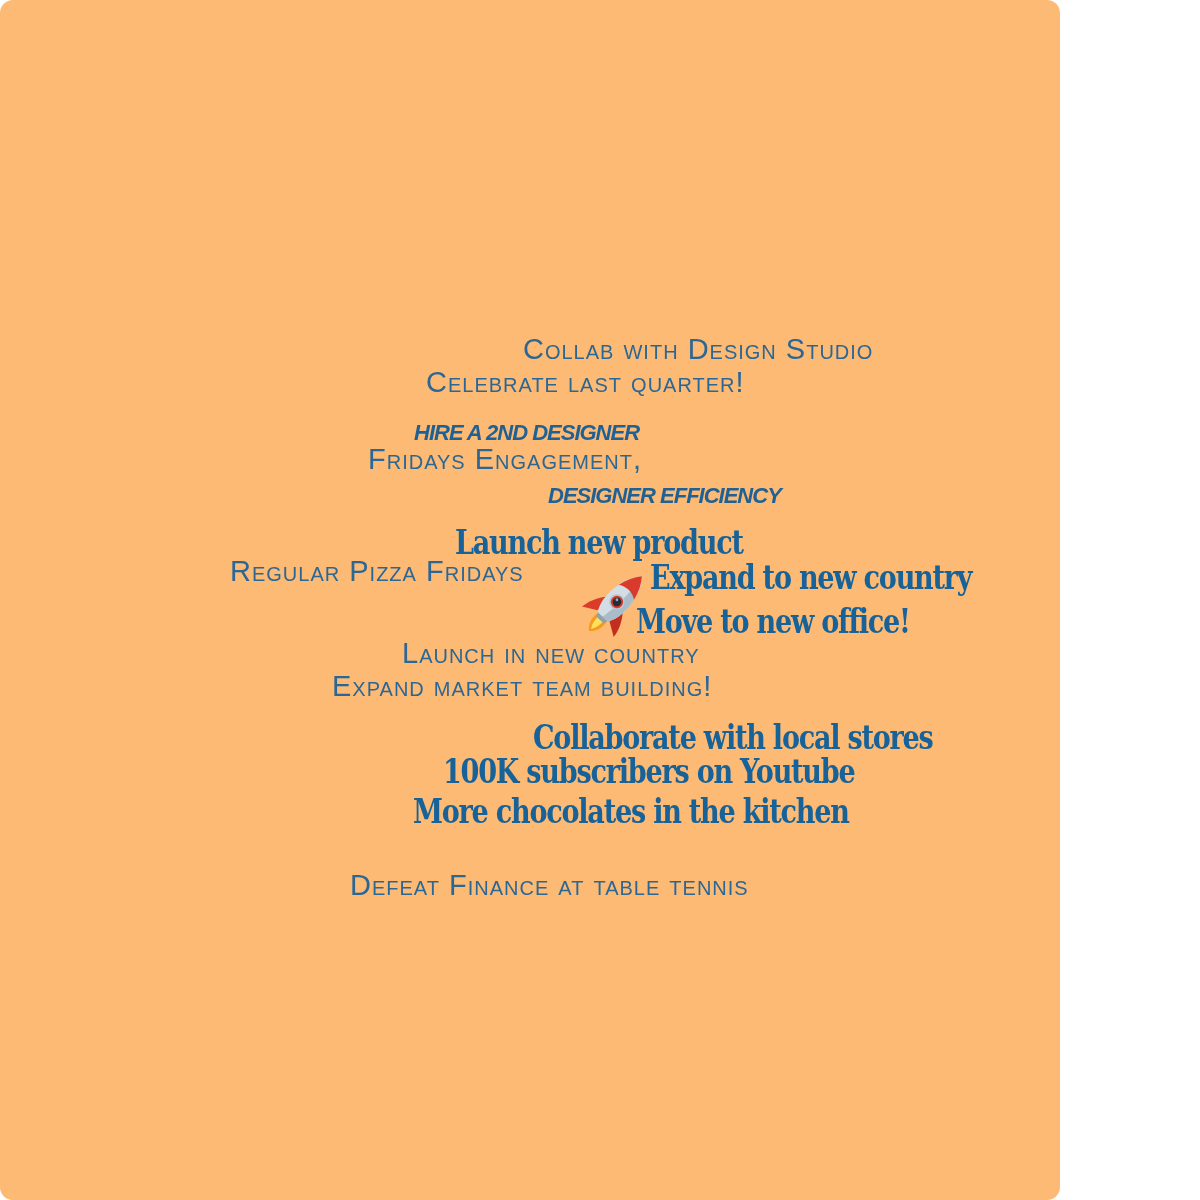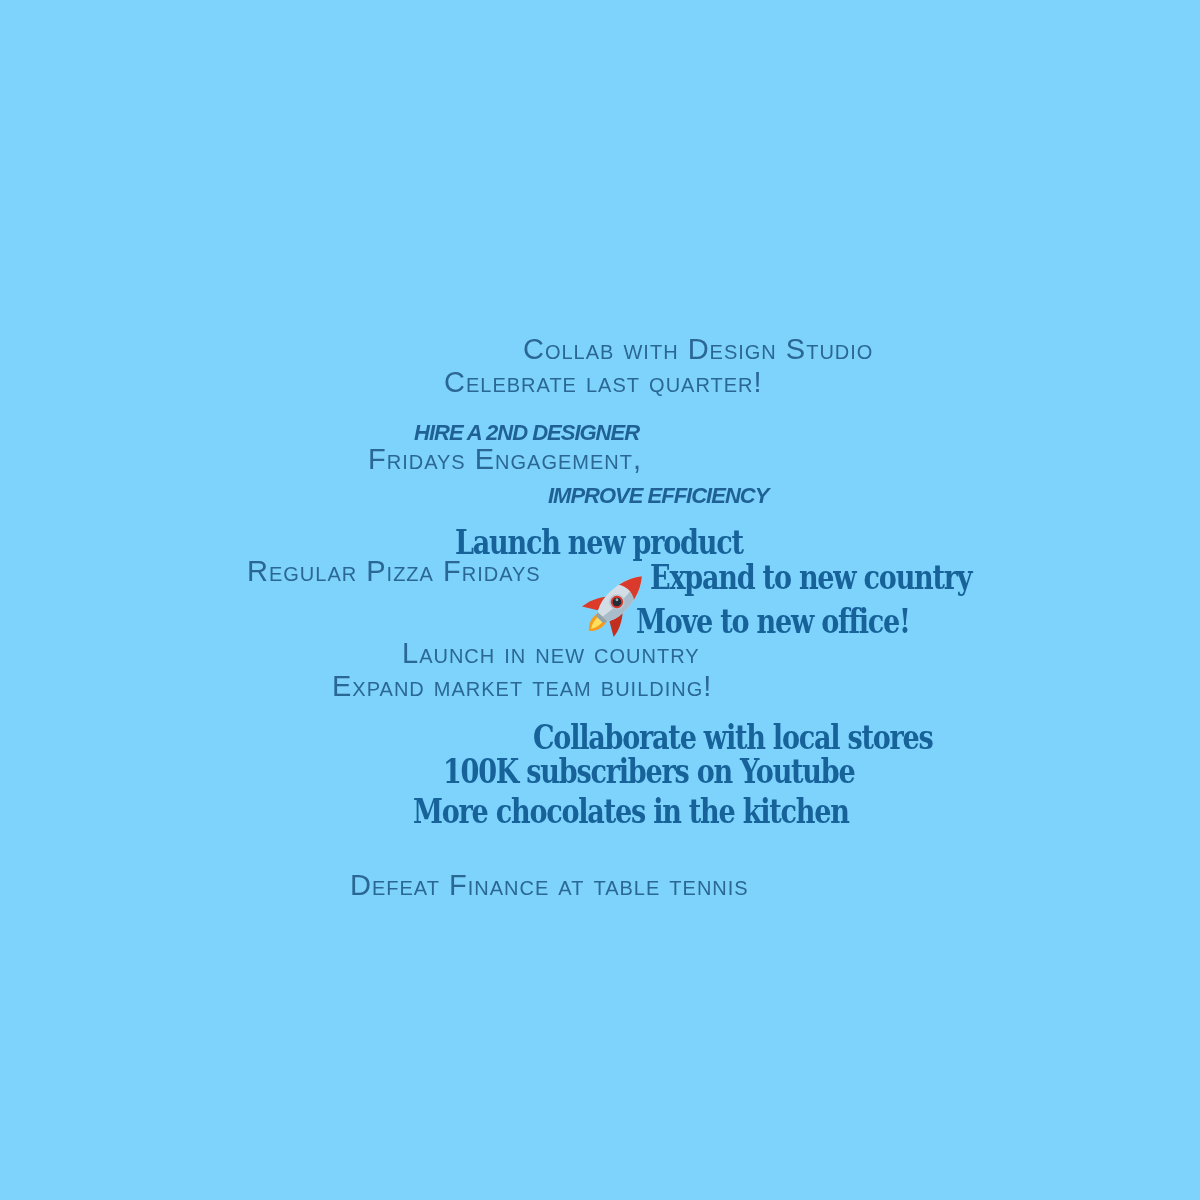--- a/index.html
+++ b/index.html
@@ -1,24 +1,25 @@
 <!DOCTYPE html>
 <html><head>
 <meta charset="utf-8">
 <style>
   html, body {
     margin: 0;
     padding: 0;
   }
   .canvas {
     position: relative;
-    width: 1200px;
+    width: 1060px;
     height: 1200px;
-    background: #7dd3fc;
+    background: #fdba74;
     overflow: hidden;
+    border-radius: 13px;
   }
   .note {
     position: absolute;
     white-space: nowrap;
     line-height: 1.05;
   }
   
   .hand {
     font-family: "Liberation Sans", sans-serif;
     font-variant: small-caps;
@@ -40,26 +41,26 @@
     font-family: "DejaVu Serif", serif;
     font-weight: bold;
     font-size: 33px;
     letter-spacing: -1.5px;
     color: #176399;
     transform: scaleX(0.82);
     transform-origin: left top;
   }
   
   .p1  { left: 523px; top: 334px; }
-  .p2  { left: 444px; top: 367px; }
+  .p2  { left: 426px; top: 367px; }
   .p3  { left: 414px; top: 421px; }
   .p4  { left: 368px; top: 444px; }
   .p5  { left: 548px; top: 484px; }
   .p6  { left: 455px; top: 526px; }
-  .p7  { left: 230px; top: 556px; margin-left: 17px; }
+  .p7  { left: 230px; top: 556px; }
   .p8  { left: 650px; top: 561px; }
   .p9  { left: 636px; top: 605px; }
   .p10 { left: 402px; top: 638px; }
   .p11 { left: 332px; top: 671px; }
   .p12 { left: 533px; top: 721px; }
   .p13 { left: 443px; top: 755px; }
   .p14 { left: 413px; top: 795px; }
   .p15 { left: 350px; top: 831px; margin-top: 39px; }
   .rocket {
     position: absolute;
@@ -73,21 +74,21 @@
 </style>
 </head>
 <body>
 
 <div class="canvas">
 
   <div class="note hand   p1">Collab with Design Studio</div>
   <div class="note hand   p2">Celebrate last quarter!</div>
   <div class="note marker p3">HIRE A 2ND DESIGNER</div>
   <div class="note hand   p4">Fridays Engagement,</div>
-  <div class="note marker p5">IMPROVE EFFICIENCY</div>
+  <div class="note marker p5">DESIGNER EFFICIENCY</div>
   <div class="note bold   p6">Launch new product</div>
   <div class="note hand   p7">Regular Pizza Fridays</div>
 
   <svg class="rocket" viewBox="0 0 120 170" aria-hidden="true">
 
     <path d="M47,126 C42,148 50,161 60,170 C70,161 78,148 73,126 Z" fill="#f79b1d"></path>
     <path d="M53,128 C51,145 55,156 60,163 C65,156 69,145 67,128 Z" fill="#ffdf5e"></path>
 
     <path d="M37,88 C22,104 14,124 12,142 L42,124 Z" fill="#dd3b2a"></path>
     <path d="M83,88 C98,104 106,124 108,142 L78,124 Z" fill="#c22f1f"></path>

